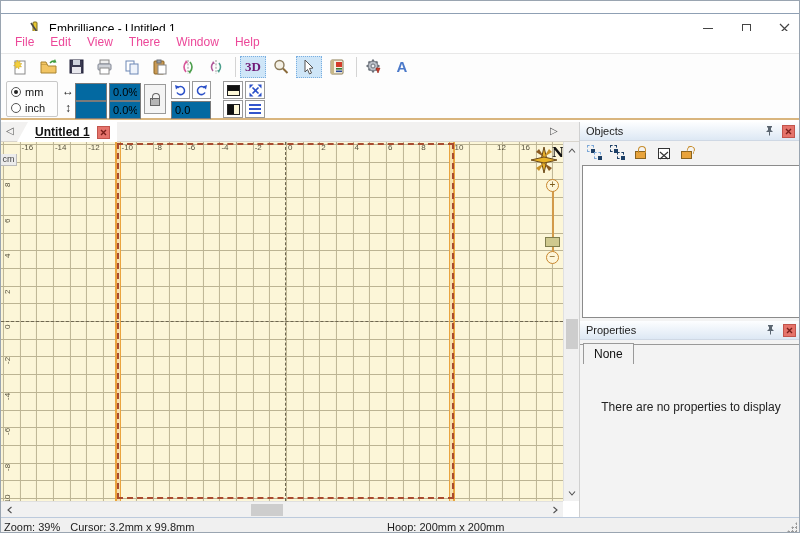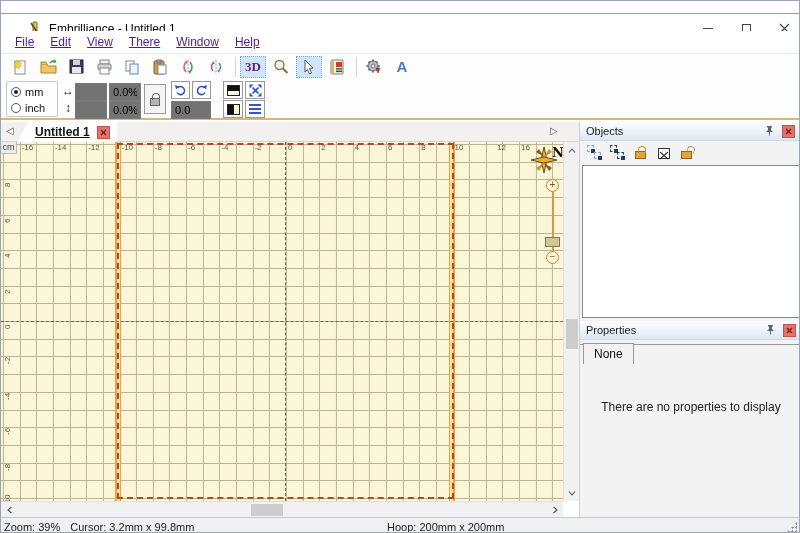--- a/index.html
+++ b/index.html
@@ -11,37 +11,37 @@
   #titlebar { position:absolute; left:0; top:12px; width:100%; height:30px; background:#fff; border-top:1px solid #8fa0b4; }
   #app-icon { position:absolute; left:27px; top:7px; }
   #title-text { position:absolute; left:48px; top:8px; font-size:12px; color:#000; }
   .wc { position:absolute; top:0; width:38px; height:28px; display:flex; align-items:center; justify-content:center; }
   #btn-min { left:688px; } #btn-max { left:726px; } #btn-close { left:764px; }
   #btn-min .bar { width:10px; height:1px; background:#444; }
   #btn-max .box { width:9px; height:9px; border:1px solid #444; }
 
   
   #menubar { position:absolute; left:0; top:30px; width:100%; height:22px; background:#fff; display:flex; align-items:center; padding-left:6px; }
-  .menu-item { padding:2px 8px; color:#4c1d95; cursor:default;text-decoration:underline; }
+  .menu-item { padding:2px 8px; color:#ec4899; cursor:default; }
 
   
   #toolbar1 { position:absolute; left:0; top:52px; width:100%; height:26px; background:#fdfdfd; border-top:1px solid #e8e8e8; display:flex; align-items:center; padding-left:6px; }
   .tbtn { width:26px; height:22px; display:flex; align-items:center; justify-content:center; margin-right:2px; border:1px solid transparent; }
   .tbtn.sel { background:#cfe6f8; border:1px dotted #79aee0; }
   .tsep { width:1px; height:20px; background:#d4d4d4; margin:0 4px; }
   .lbl3d { font-weight:bold; font-size:13px; color:#701a75;font-family:Liberation Serif, serif; }
   .lblA  { font-weight:bold; font-size:15px; color:#4b79c9; }
 
   #toolbar2 { position:absolute; left:0; top:78px; width:100%; height:41px; background:#fdfdfd; border-bottom:2px solid #d9b57e; }
   #unit-box { position:absolute; left:5px; top:2px; width:52px; height:36px; border:1px solid #c8c8c8; border-radius:2px; padding:2px 4px; }
   .radio-row { display:flex; align-items:center; height:16px; font-size:11px; }
   .radio { width:10px; height:10px; border:1px solid #555; border-radius:50%; margin-right:4px; position:relative; background:#fff; }
   .radio.on::after { content:""; position:absolute; left:2px; top:2px; width:4px; height:4px; border-radius:50%; background:#222; }
   .dimicon { position:absolute; width:14px; text-align:center; font-size:12px; color:#222; }
-  .tinput { position:absolute; height:16px; border:1px solid #7a7a7a; background:#737373; font-size:11px; font-family:"Liberation Sans",sans-serif; padding:8px 3px; }
+  .tinput { position:absolute; height:16px; border:1px solid #7a7a7a; background:#0369a1; font-size:11px; font-family:"Liberation Sans",sans-serif; padding:8px 3px; }
   #lock-btn { position:absolute; left:143px; top:5px; width:22px; height:30px; border:1px solid #9a9a9a; background:#f4f4f4; display:flex; align-items:center; justify-content:center; }
   .padlock { width:10px; height:8px; background:#b5b5b5; border:1px solid #666; position:relative; margin-top:5px; }
   .padlock::before { content:""; position:absolute; left:1px; top:-6px; width:6px; height:6px; border:1.5px solid #666; border-bottom:none; border-radius:4px 4px 0 0; }
   .rotbtn { position:absolute; top:2px; width:19px; height:18px; border:1px solid #9a9a9a; background:#fff; display:flex; align-items:center; justify-content:center; }
   .sqbtn { position:absolute; width:20px; height:18px; border:1px solid #9a9a9a; background:#fff; display:flex; align-items:center; justify-content:center; }
   .hoopglyph { width:13px; height:11px; border:1px solid #222; background:#fdf8d8; position:relative; }
   .hoopglyph.top::after  { content:""; position:absolute; left:0; top:0; width:100%; height:5px; background:#111; }
   .hoopglyph.left::after { content:""; position:absolute; left:0; top:0; width:6px; height:100%; background:#111; }
   .bluelines { width:12px; height:10px; display:flex; flex-direction:column; justify-content:space-between; }
   .bluelines div { height:2px; background:#3355cc; }
@@ -62,21 +62,21 @@
     background-image:
       repeating-linear-gradient(to right, #bcb493 0 1px, transparent 1px 16.65px),
       repeating-linear-gradient(to bottom, #bcb493 0 1px, transparent 1px 17.7px);
     background-position:1.95px 0px, 0px 2px; overflow:hidden; }
   .axis-v { position:absolute; left:284px; top:0; height:100%; width:0; border-left:1px dashed #6d6650; }
   .axis-h { position:absolute; top:179px; left:0; width:100%; height:0; border-top:1px dashed #6d6650; }
   .hoop-band { position:absolute; top:0; width:6px; height:100%;
     background:linear-gradient(to right,#e9a440 0 1.5px,#f6e0ae 1.5px 4.5px,#e9a440 4.5px 6px); }
   #hoop-band-left { left:114px; } #hoop-band-right { left:448px; }
   #hoop-rect { position:absolute; left:116px; top:1px; width:337px; height:356px; border:2px dashed #a94b2f; }
-  #ruler-corner { position:absolute; left:0; top:0; width:16px; height:12px; background:#ececec; border-right:1px solid #bbb; border-bottom:1px solid #bbb; font-size:9px; color:#444; text-align:center; line-height:11px; }
+  #ruler-corner { position:absolute; left:0; top:12px; width:16px; height:12px; background:#ececec; border-right:1px solid #bbb; border-bottom:1px solid #bbb; font-size:9px; color:#444; text-align:center; line-height:11px; }
   .rlab { position:absolute; font-size:8px; color:#55503c; white-space:nowrap; }
   .rlab.top { top:1px; }
   .rlab.left { left:2px; transform:rotate(-90deg); transform-origin:left top; }
 
   #compass { position:absolute; left:530px; top:2px; }
   #zoom-slider { position:absolute; left:543px; top:37px; width:18px; height:86px; }
   #zoom-track { position:absolute; left:8px; top:8px; width:2px; height:72px; background:#d29a4a; }
   .zcirc { position:absolute; left:2px; width:13px; height:13px; border:1.5px solid #c8872f; border-radius:50%; background:#fdf6da; color:#7a5a1a; font-size:10px; line-height:10px; text-align:center; }
   #zoom-plus { top:0; } #zoom-minus { top:72px; }
   #zoom-handle { position:absolute; left:1px; top:58px; width:15px; height:10px; background:#cfc98f; border:1px solid #7f7d4e; }

